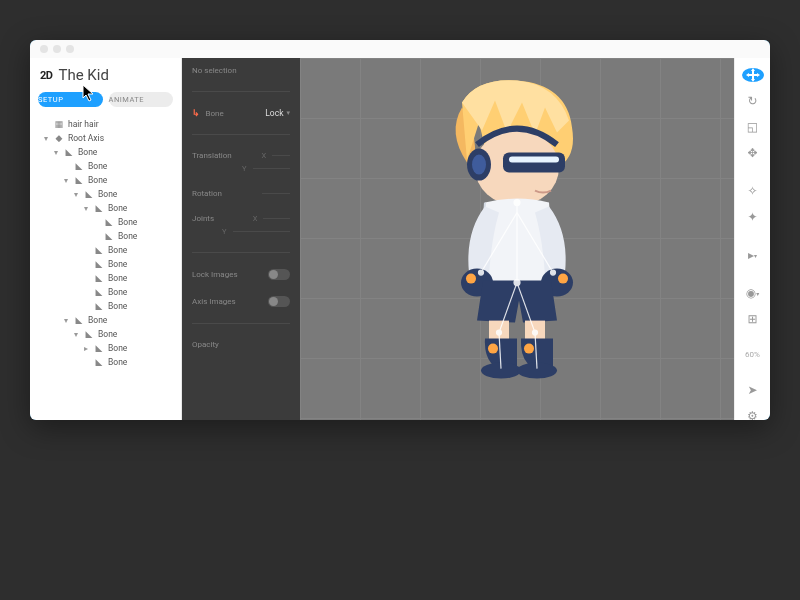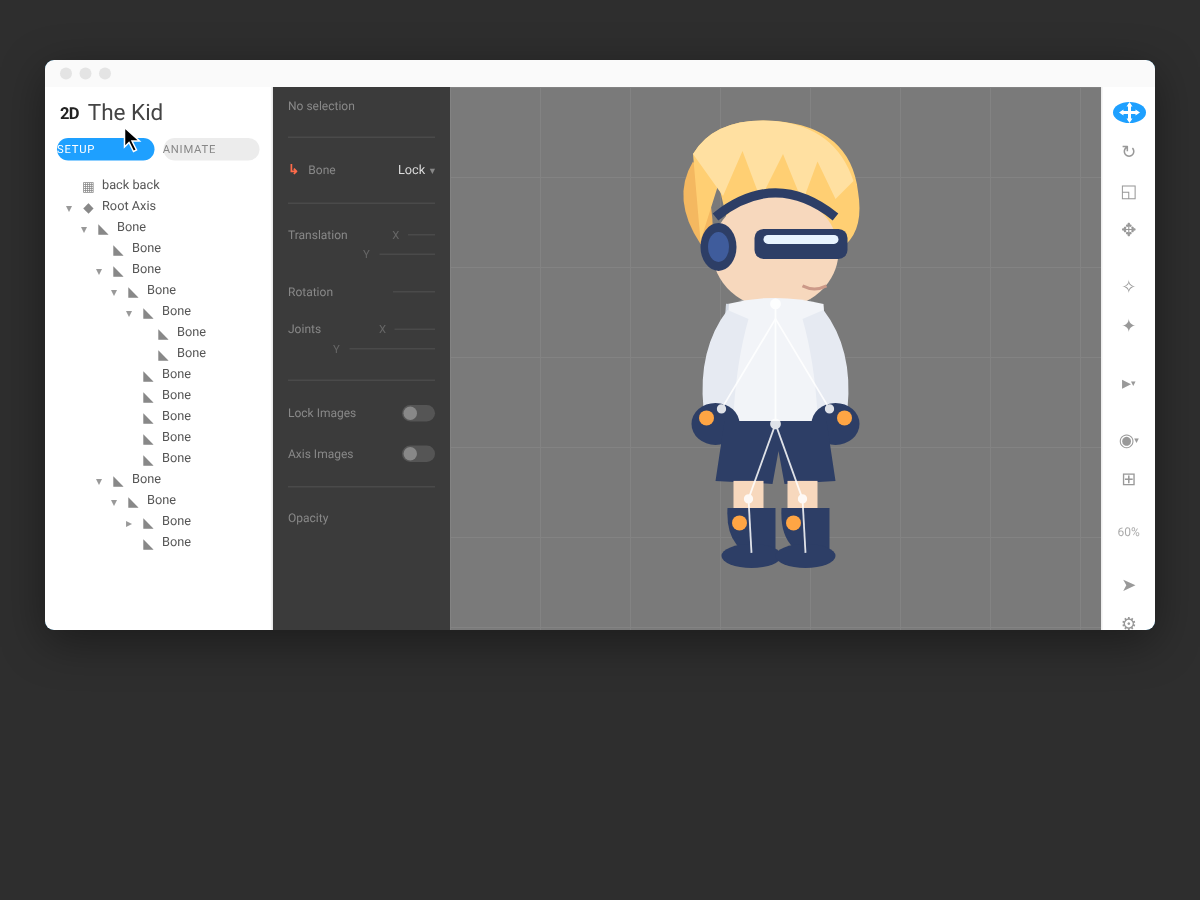--- a/index.html
+++ b/index.html
@@ -63,21 +63,21 @@
         <span class="proj">The Kid</span>
       </div>
       <div class="tabs">
         <div class="tab active">SETUP</div>
         <div class="tab inactive">ANIMATE</div>
       </div>
       <div class="tree" id="tree">
           <div class="node" style="padding-left: 8px;">
             <span class="caret"></span>
             <span class="ico">▦</span>
-            <span class="lbl">back back</span>
+            <span class="lbl">hair hair</span>
           </div>
           <div class="node" style="padding-left: 8px;">
             <span class="caret">▾</span>
             <span class="ico">◆</span>
             <span class="lbl">Root Axis</span>
           </div>
           <div class="node" style="padding-left: 18px;">
             <span class="caret">▾</span>
             <span class="ico">◣</span>
             <span class="lbl">Bone</span>

